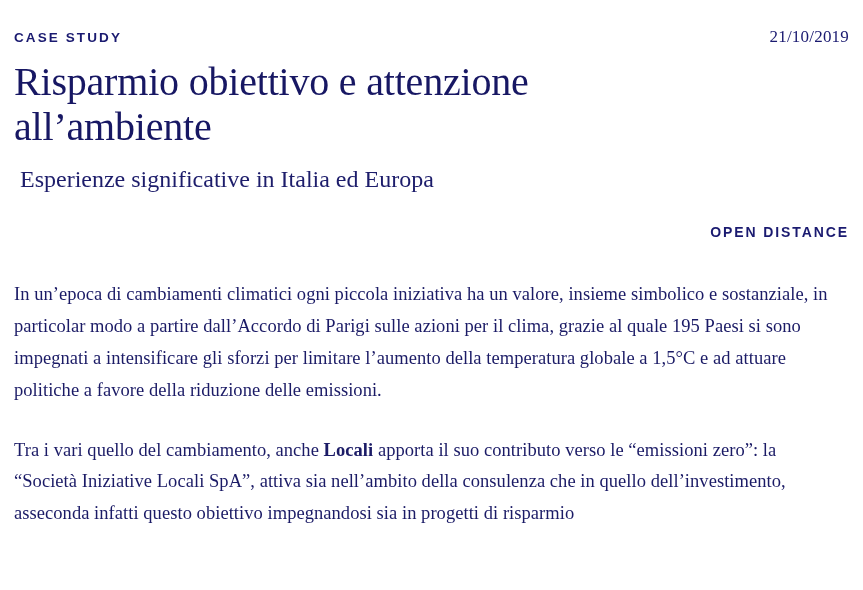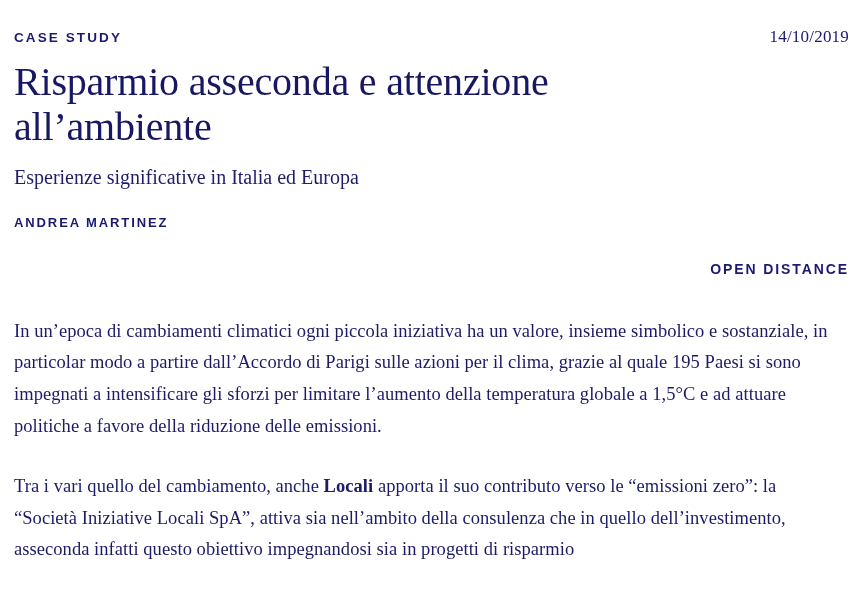--- a/index.html
+++ b/index.html
@@ -45,23 +45,23 @@
     margin: 13px 0 0 0;
     font-family: "Liberation Serif", serif;
     font-weight: 400;
     font-size: 40px;
     line-height: 1.12;
     letter-spacing: -0.2px;
     color: #171763;
     max-width: 700px;
   }
   .subtitle {
-    margin: 15px 0 0 0;
+    margin: 15px 0 0 6px;
     font-family: "Liberation Serif", serif;
-    font-size: 20px;
+    font-size: 24px;
     font-weight: 400;
     line-height: 1.2;
     color: #1d1d6b;
   }
   .author {
     margin-top: 26px;
     font-family: "Liberation Sans", sans-serif;
     font-size: 13px;
     font-weight: 700;
     letter-spacing: 1.9px;
@@ -102,28 +102,27 @@
     text-decoration: none;
   }
 </style>
 </head>
 <body>
 
 <div class="page">
 
   <div class="top-row">
     <span class="kicker">CASE STUDY</span>
-    <span class="date">14/10/2019</span>
+    <span class="date">21/10/2019</span>
   </div>
 
-  <h1 class="title">Risparmio asseconda e attenzione all’ambiente</h1>
+  <h1 class="title">Risparmio obiettivo e attenzione all’ambiente</h1>
 
   <p class="subtitle">Esperienze significative in Italia ed Europa</p>
 
-  <div class="author">ANDREA MARTINEZ</div>
 
   <div class="tag-row">
     <a class="tag" href="#">OPEN DISTANCE</a>
   </div>
 
   <div class="body-copy">
     <p>In un’epoca di cambiamenti climatici ogni piccola iniziativa ha un valore, insieme simbolico e sostanziale, in particolar modo a partire dall’Accordo di Parigi sulle azioni per il clima, grazie al quale 195 Paesi si sono impegnati a intensificare gli sforzi per limitare l’aumento della temperatura globale a 1,5°C e ad attuare politiche a favore della riduzione delle emissioni.</p>
     <p><span>Tra i vari quello del cambiamento, anche </span><a class="strong-link" href="#">Locali</a><span> apporta il suo contributo verso le “emissioni zero”: la “Società Iniziative Locali SpA”, attiva sia nell’ambito della consulenza che in quello dell’investimento, asseconda infatti questo obiettivo impegnandosi sia in progetti di risparmio</span></p>
   </div>
 

